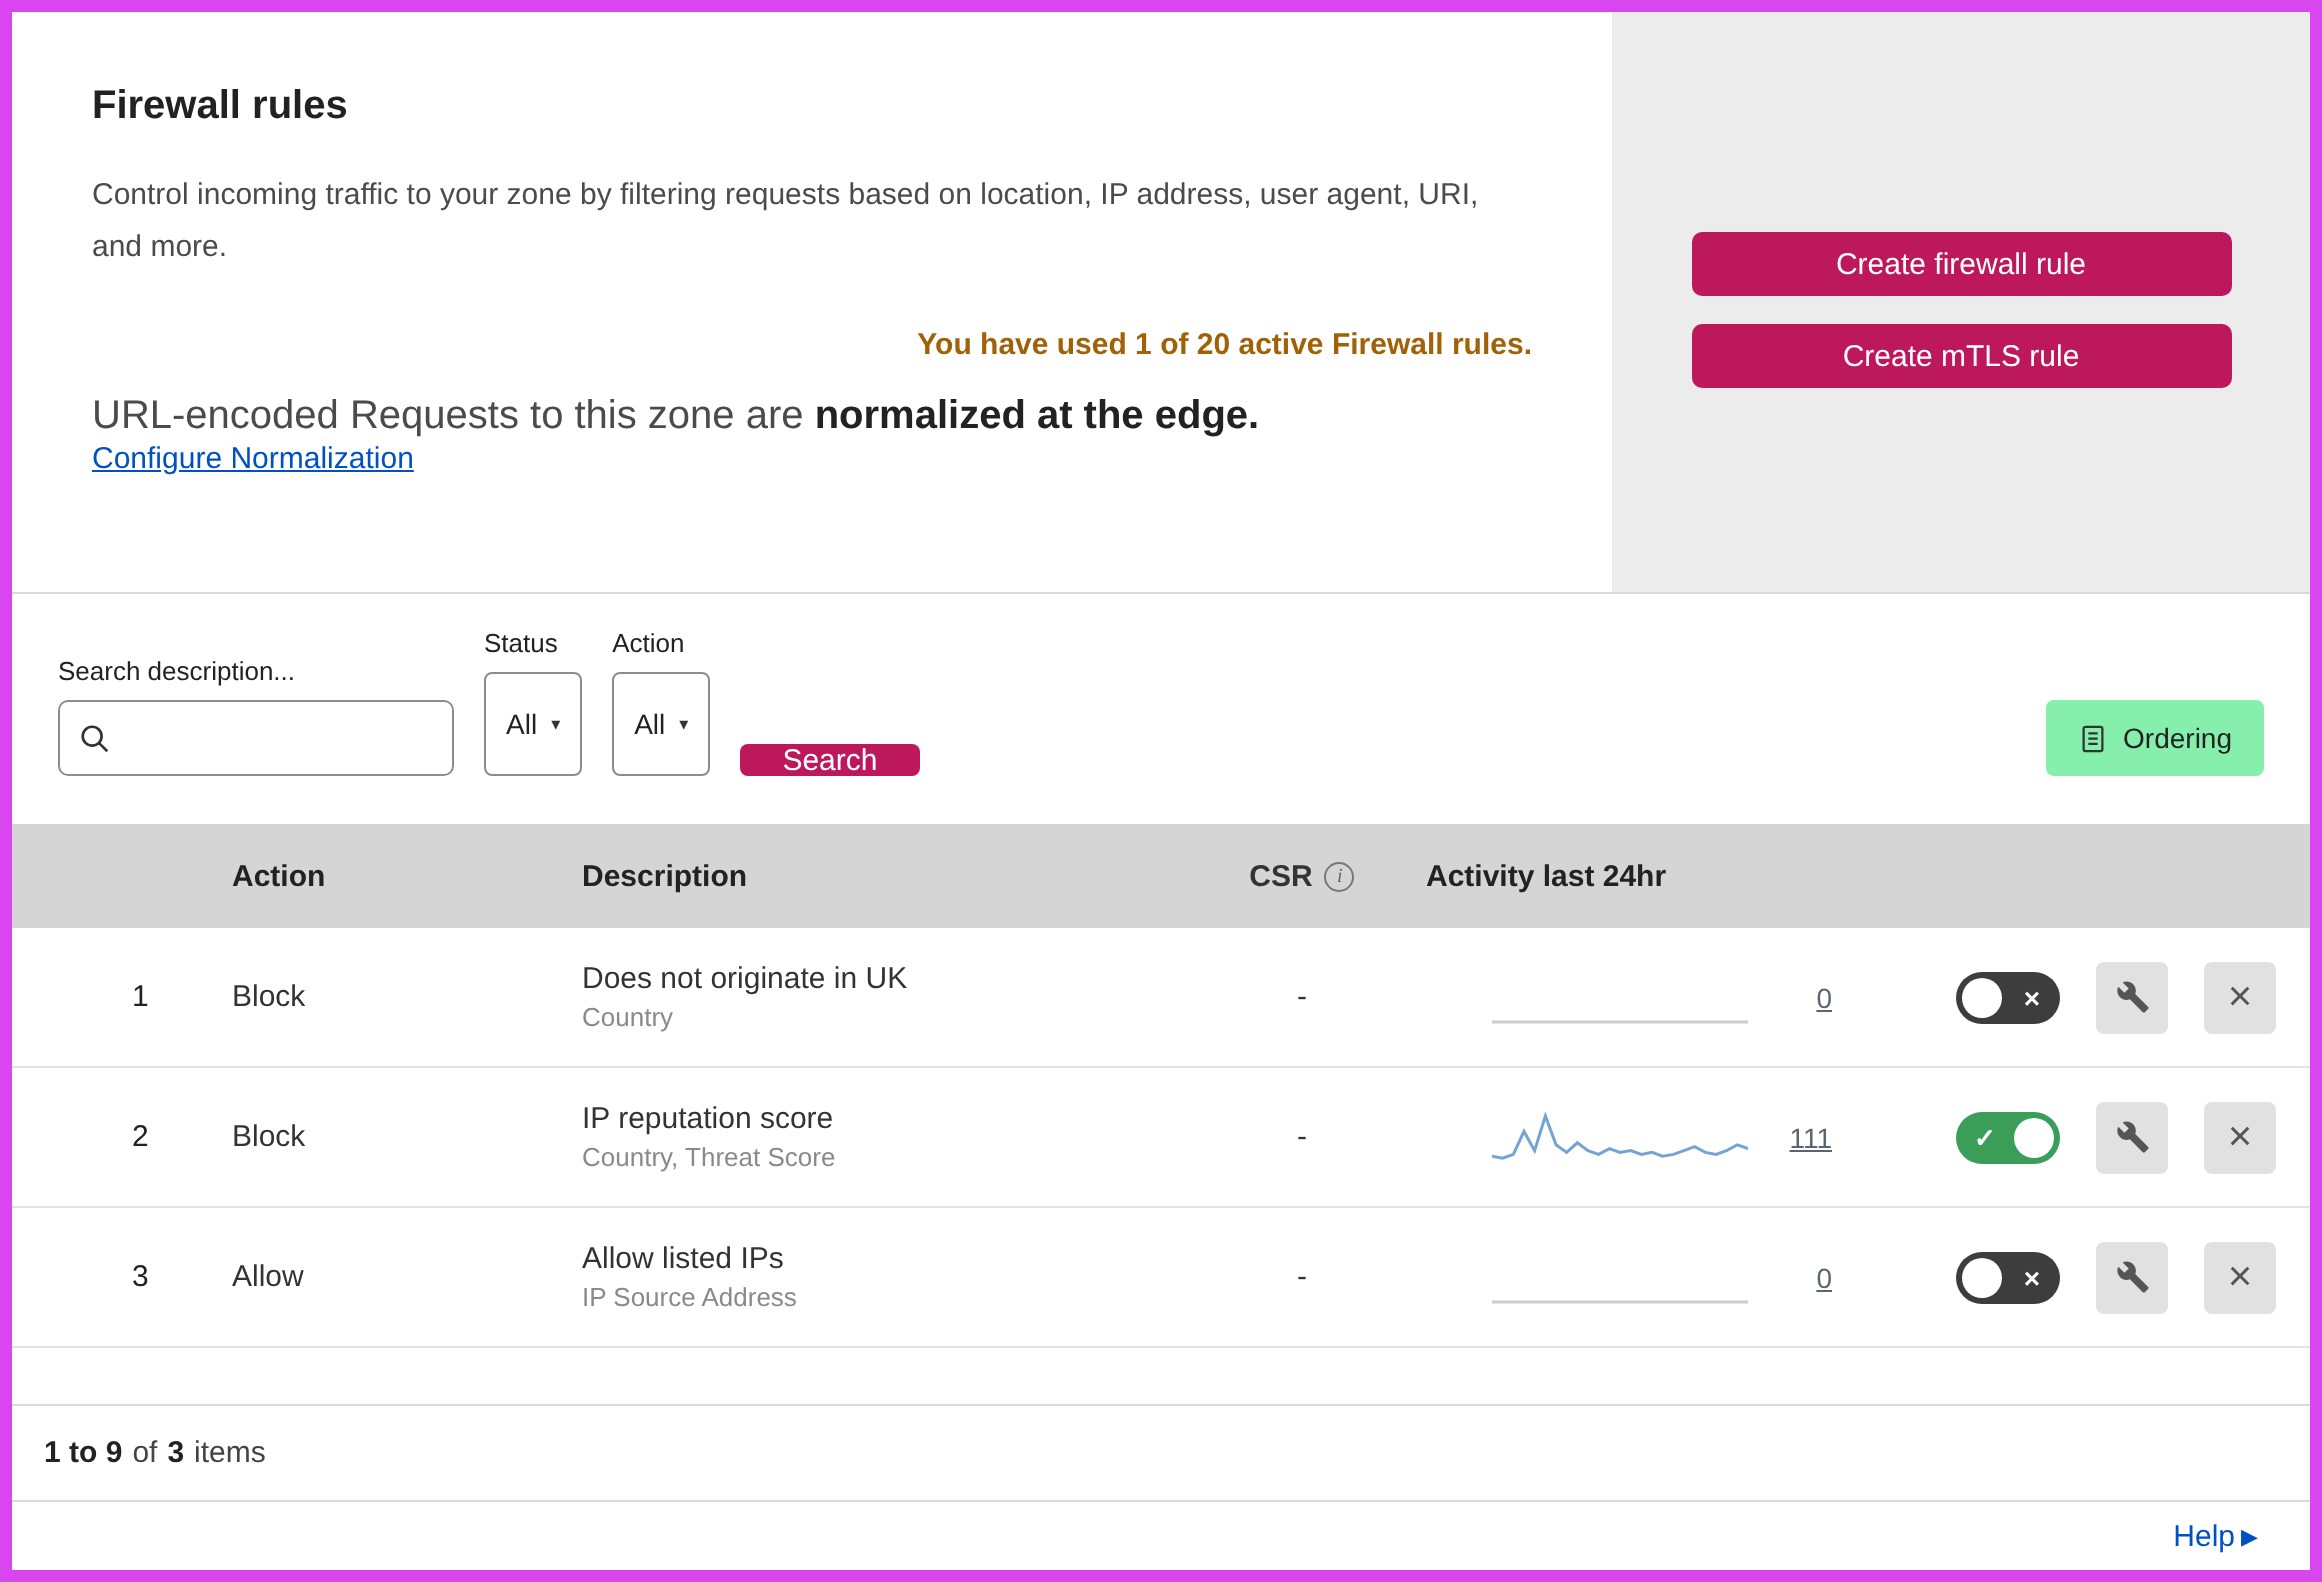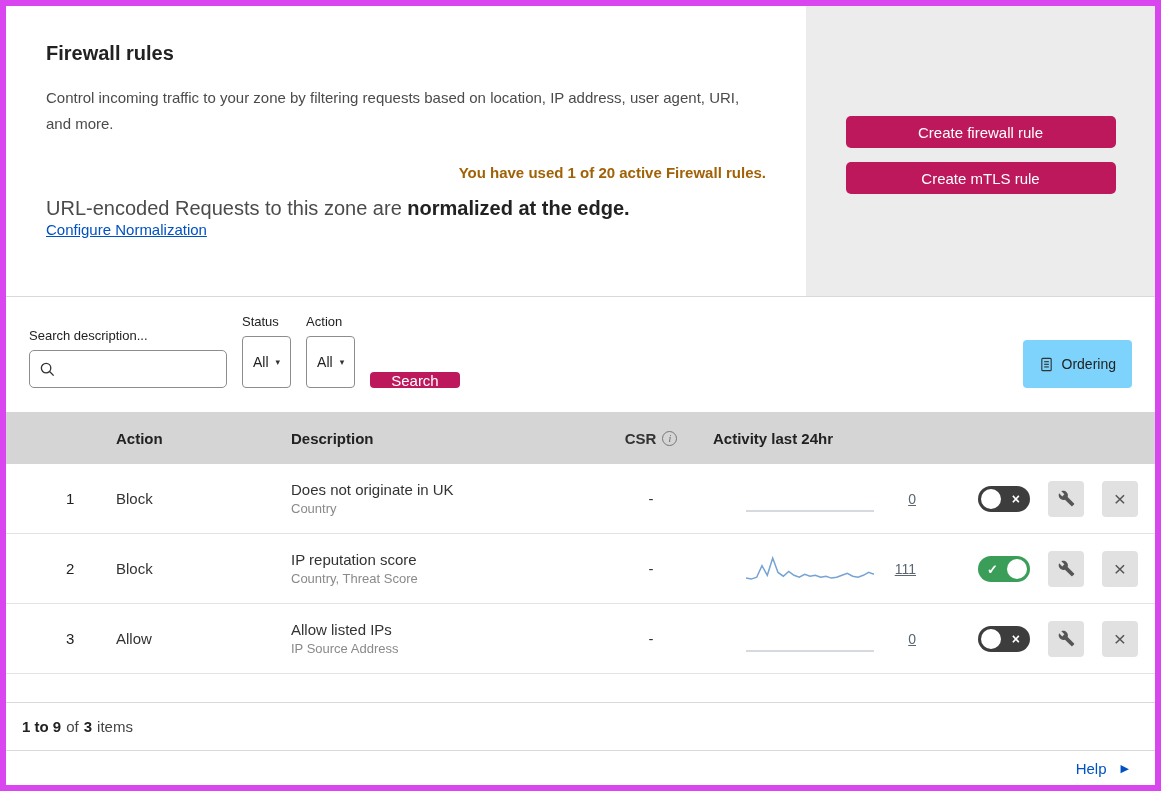--- a/index.html
+++ b/index.html
@@ -27,21 +27,21 @@
   .fgroup { display: flex; flex-direction: column; }
   .flabel { font-size: 13px; color: #222; margin-bottom: 7px; }
   .search-box { width: 198px; height: 38px; border: 1px solid #8d8d8d; border-radius: 5px;
                 display: flex; align-items: center; padding: 0 9px; background: #fff; gap: 6px; }
   .search-box input { border: none; outline: none; flex: 1; min-width: 0; font-size: 14px; font-family: inherit; }
   .dropdown { height: 52px; background: #fff; border: 1px solid #8d8d8d; border-radius: 4px;
               padding: 0 10px; font-size: 14px; font-family: inherit; color: #222;
               display: flex; align-items: center; gap: 7px; cursor: pointer; }
   .caret { font-size: 9px; color: #333; }
   .search-btn { height: 16px; padding: 0 21px; border-radius: 4px; }
-  .ordering-btn { margin-left: auto; align-self: flex-end; height: 48px; background: #7dd3fc;
+  .ordering-btn { margin-left: auto; align-self: flex-end; height: 38px; background: #86efac;
                   border: none; border-radius: 4px; padding: 0 16px; font-size: 14px;
                   font-family: inherit; color: #222; display: flex; align-items: center;
                   gap: 8px; cursor: pointer; }
 
   
   .tbl-header, .tbl-row { display: grid; grid-template-columns: 100px 175px 320px 100px 245px 1fr; align-items: center; }
   .tbl-header { height: 52px; background: #d5d5d5; font-size: 15px; font-weight: 700; color: #222; }
   .tbl-row { height: 70px; border-bottom: 1px solid #e3e3e3; }
   .hpad { padding-left: 10px; }
   .cell-idx { padding-left: 60px; font-size: 15px; color: #222; }
@@ -79,21 +79,21 @@
               display: flex; align-items: center; justify-content: center; cursor: pointer; color: #555; }
   .close-glyph { font-size: 21px; color: #555; line-height: 1; }
 
   
   .table-spacer { height: 28px; }
   .items-footer { border-top: 1px solid #d9d9d9; height: 48px; display: flex; align-items: center;
                   padding-left: 16px; font-size: 15px; color: #444; gap: 5px; }
   .items-footer strong { color: #222; }
   .help-bar { border-top: 1px solid #d9d9d9; flex: 1; display: flex; justify-content: flex-end;
               align-items: center; padding-right: 26px; }
-  .help-link { color: #0051c3; font-size: 15px; display: flex; align-items: center; gap: 14px;
+  .help-link { color: #0051c3; font-size: 15px; display: flex; align-items: center; gap: 3px;
                cursor: pointer; text-decoration: none; }
   .help-arrow { font-size: 11px; }
 </style>
 </head>
 <body>
 
 <div class="page">
 
   <section class="top">
     <div class="top-left">

